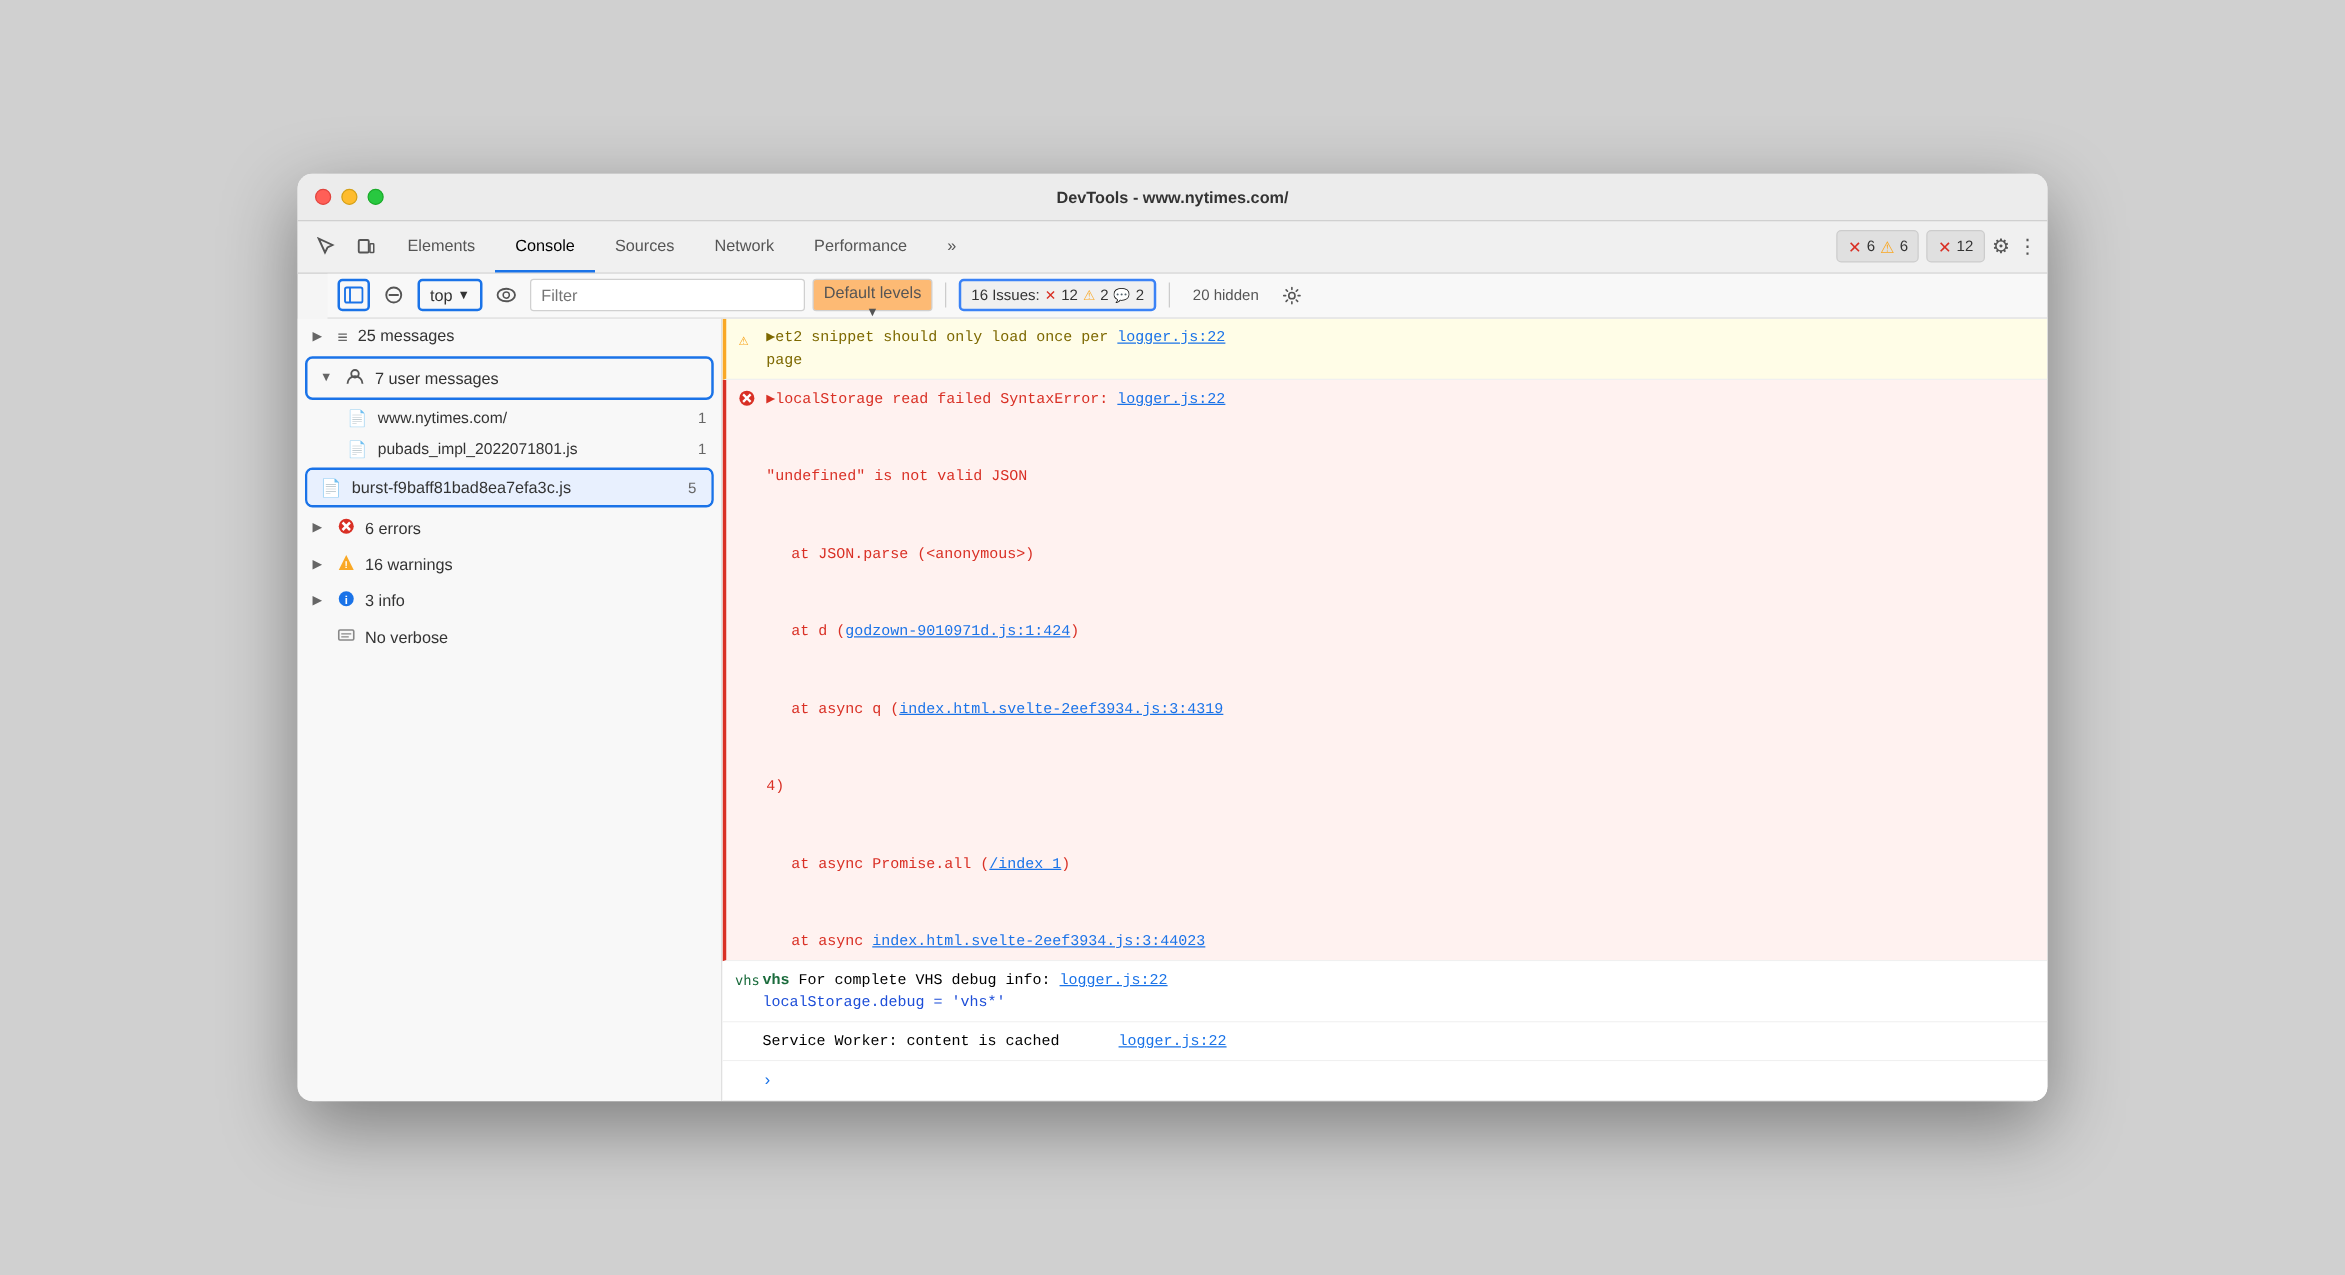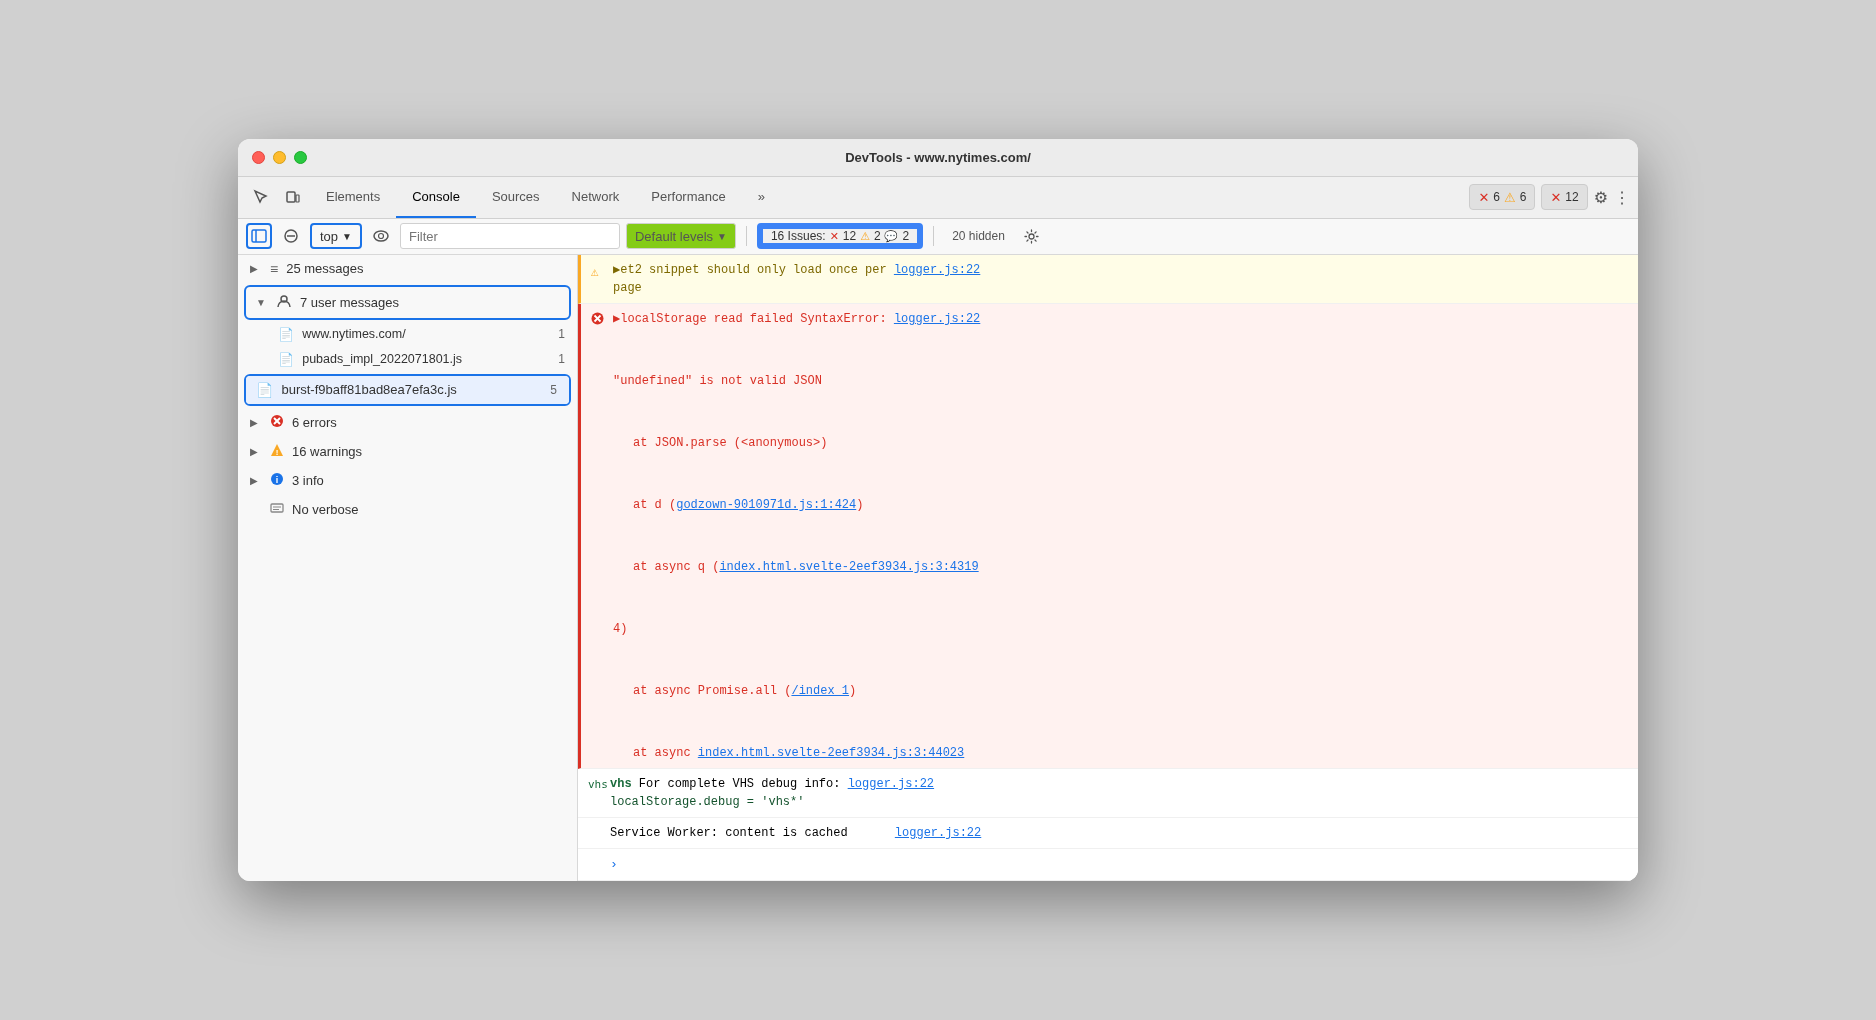--- a/index.html
+++ b/index.html
@@ -117,20 +117,21 @@
 
     
     .console-toolbar {
       background: #f8f8f8;
       border-bottom: 1px solid #d8d8d8;
       display: flex;
       align-items: center;
       padding: 4px 8px;
       gap: 6px;
       height: 36px;
+      margin-left: 24px;
     }
     .console-toolbar-btn {
       width: 26px;
       height: 26px;
       display: flex;
       align-items: center;
       justify-content: center;
       border-radius: 4px;
       cursor: pointer;
       border: 2px solid transparent;
@@ -168,30 +169,31 @@
       display: flex;
       align-items: center;
       gap: 4px;
       font-size: 13px;
       color: #555;
       padding: 2px 8px;
       border: 1px solid #d0d0d0;
       border-radius: 3px;
       height: 26px;
       cursor: pointer;
-      background: #84cc16;
+      background: #fdba74;
+      flex-direction: column;
     }
     .issues-badge {
       display: flex;
       align-items: center;
       gap: 4px;
       font-size: 12px;
       color: #333;
       padding: 2px 8px;
-      border: 6px solid #3b82f6;
+      border: 2px solid #3b82f6;
       border-radius: 4px;
       height: 26px;
       background: #f0f0f0;
       justify-content: flex-end;
     }
     .hidden-badge {
       font-size: 12px;
       color: #555;
       padding: 2px 8px;
     }
@@ -306,21 +308,21 @@
       color: #1a73e8;
     }
     .error-text { color: #d93025; margin-top: 44px; }
     .warning-text { color: #7d6800; }
     .link-text {
       color: #1a73e8;
       text-decoration: underline;
       cursor: pointer;
     }
     .vhs-label { color: #1a6b3c; font-weight: bold; }
-    .vhs-code { color: #14532d; }
+    .vhs-code { color: #1d4ed8; }
     .indent { padding-left: 20px; }
     .console-prompt { color: #1a73e8; font-size: 13px; }
     .divider-vert {
       width: 1px;
       height: 20px;
       background: #ccc;
       margin: 0 4px;
     }
   </style>
 </head>

